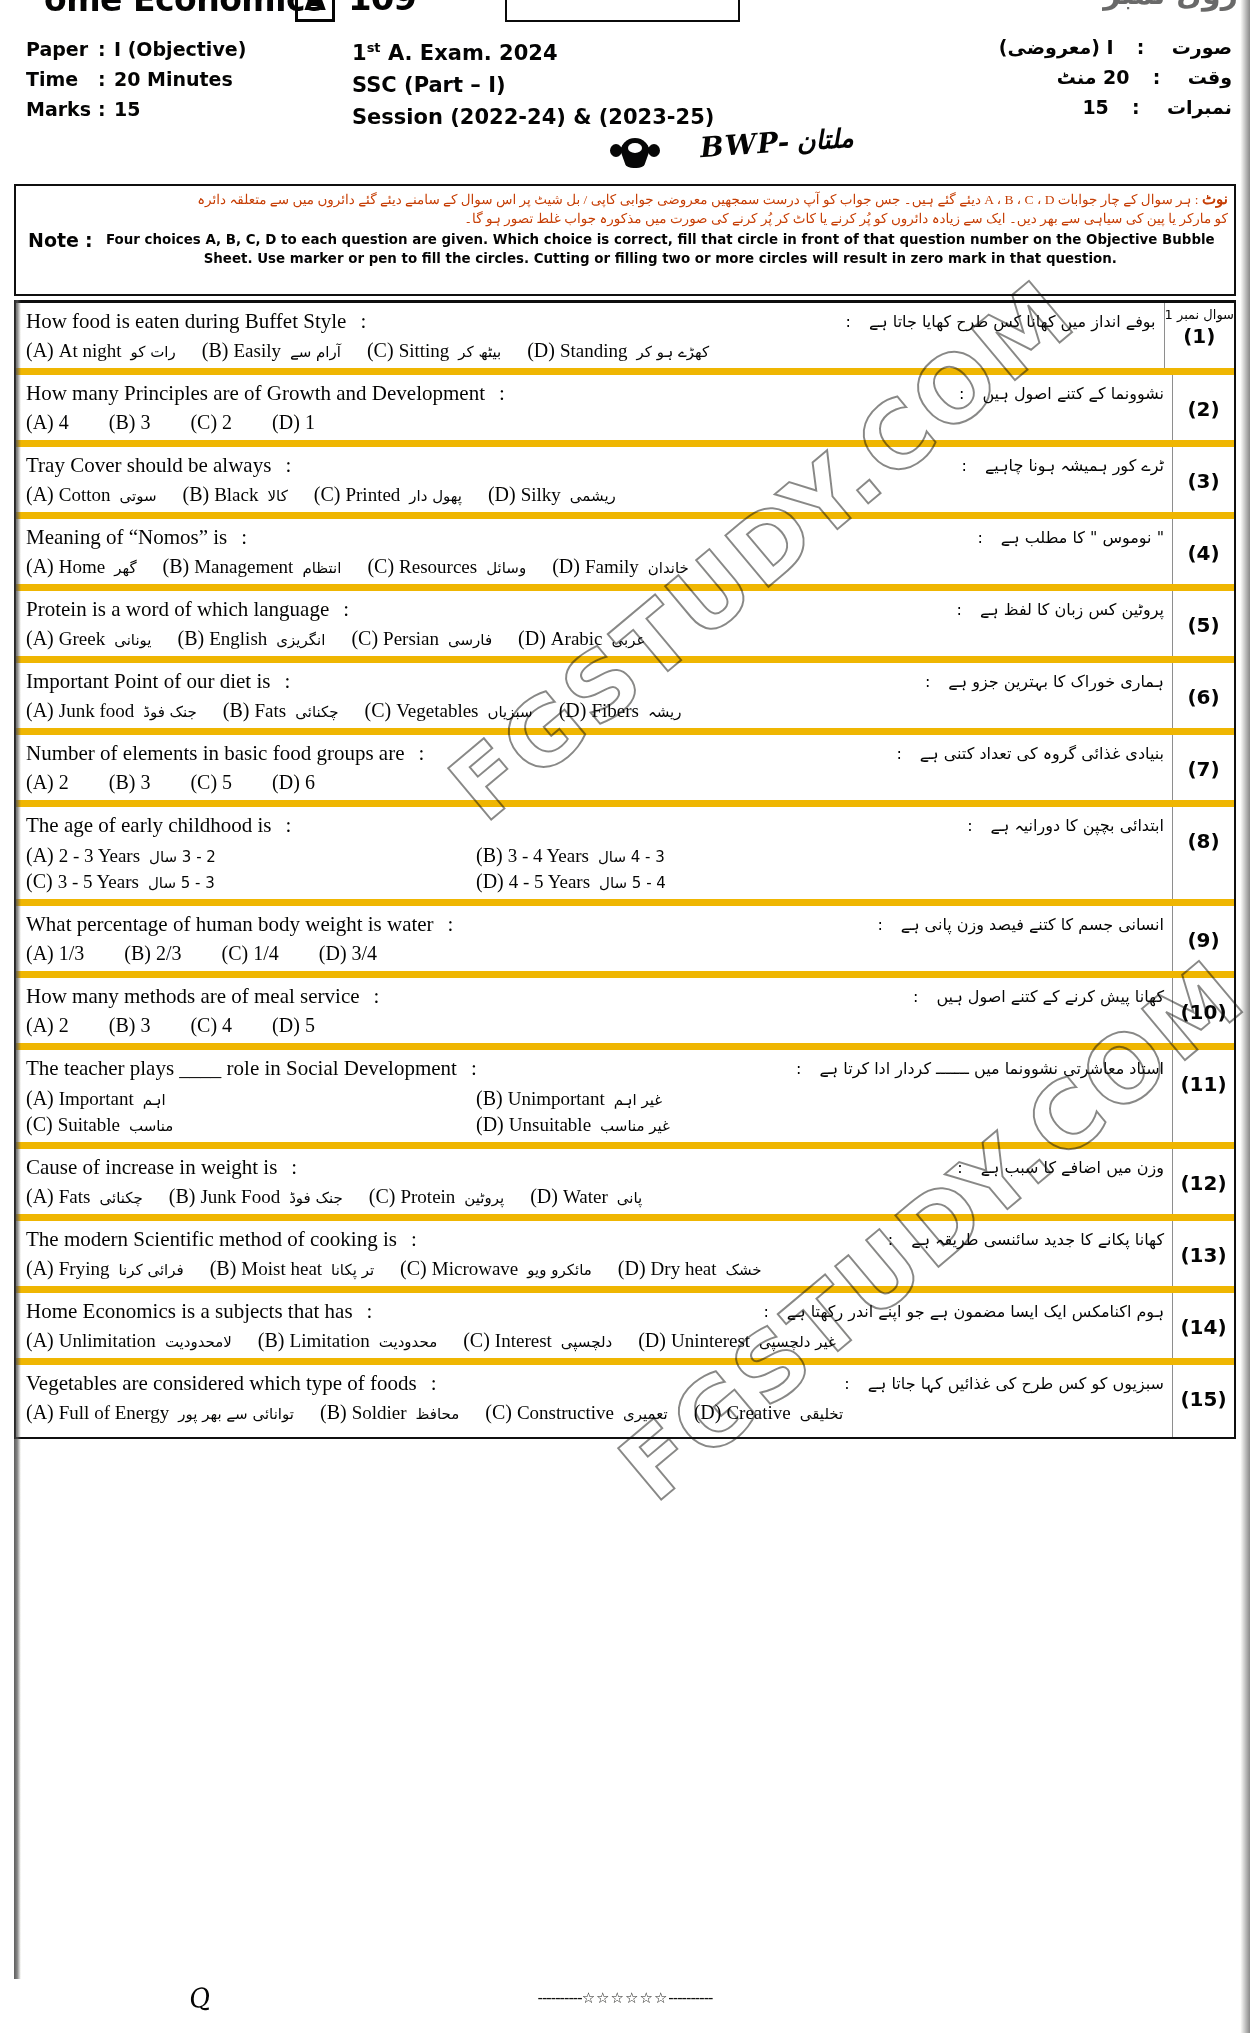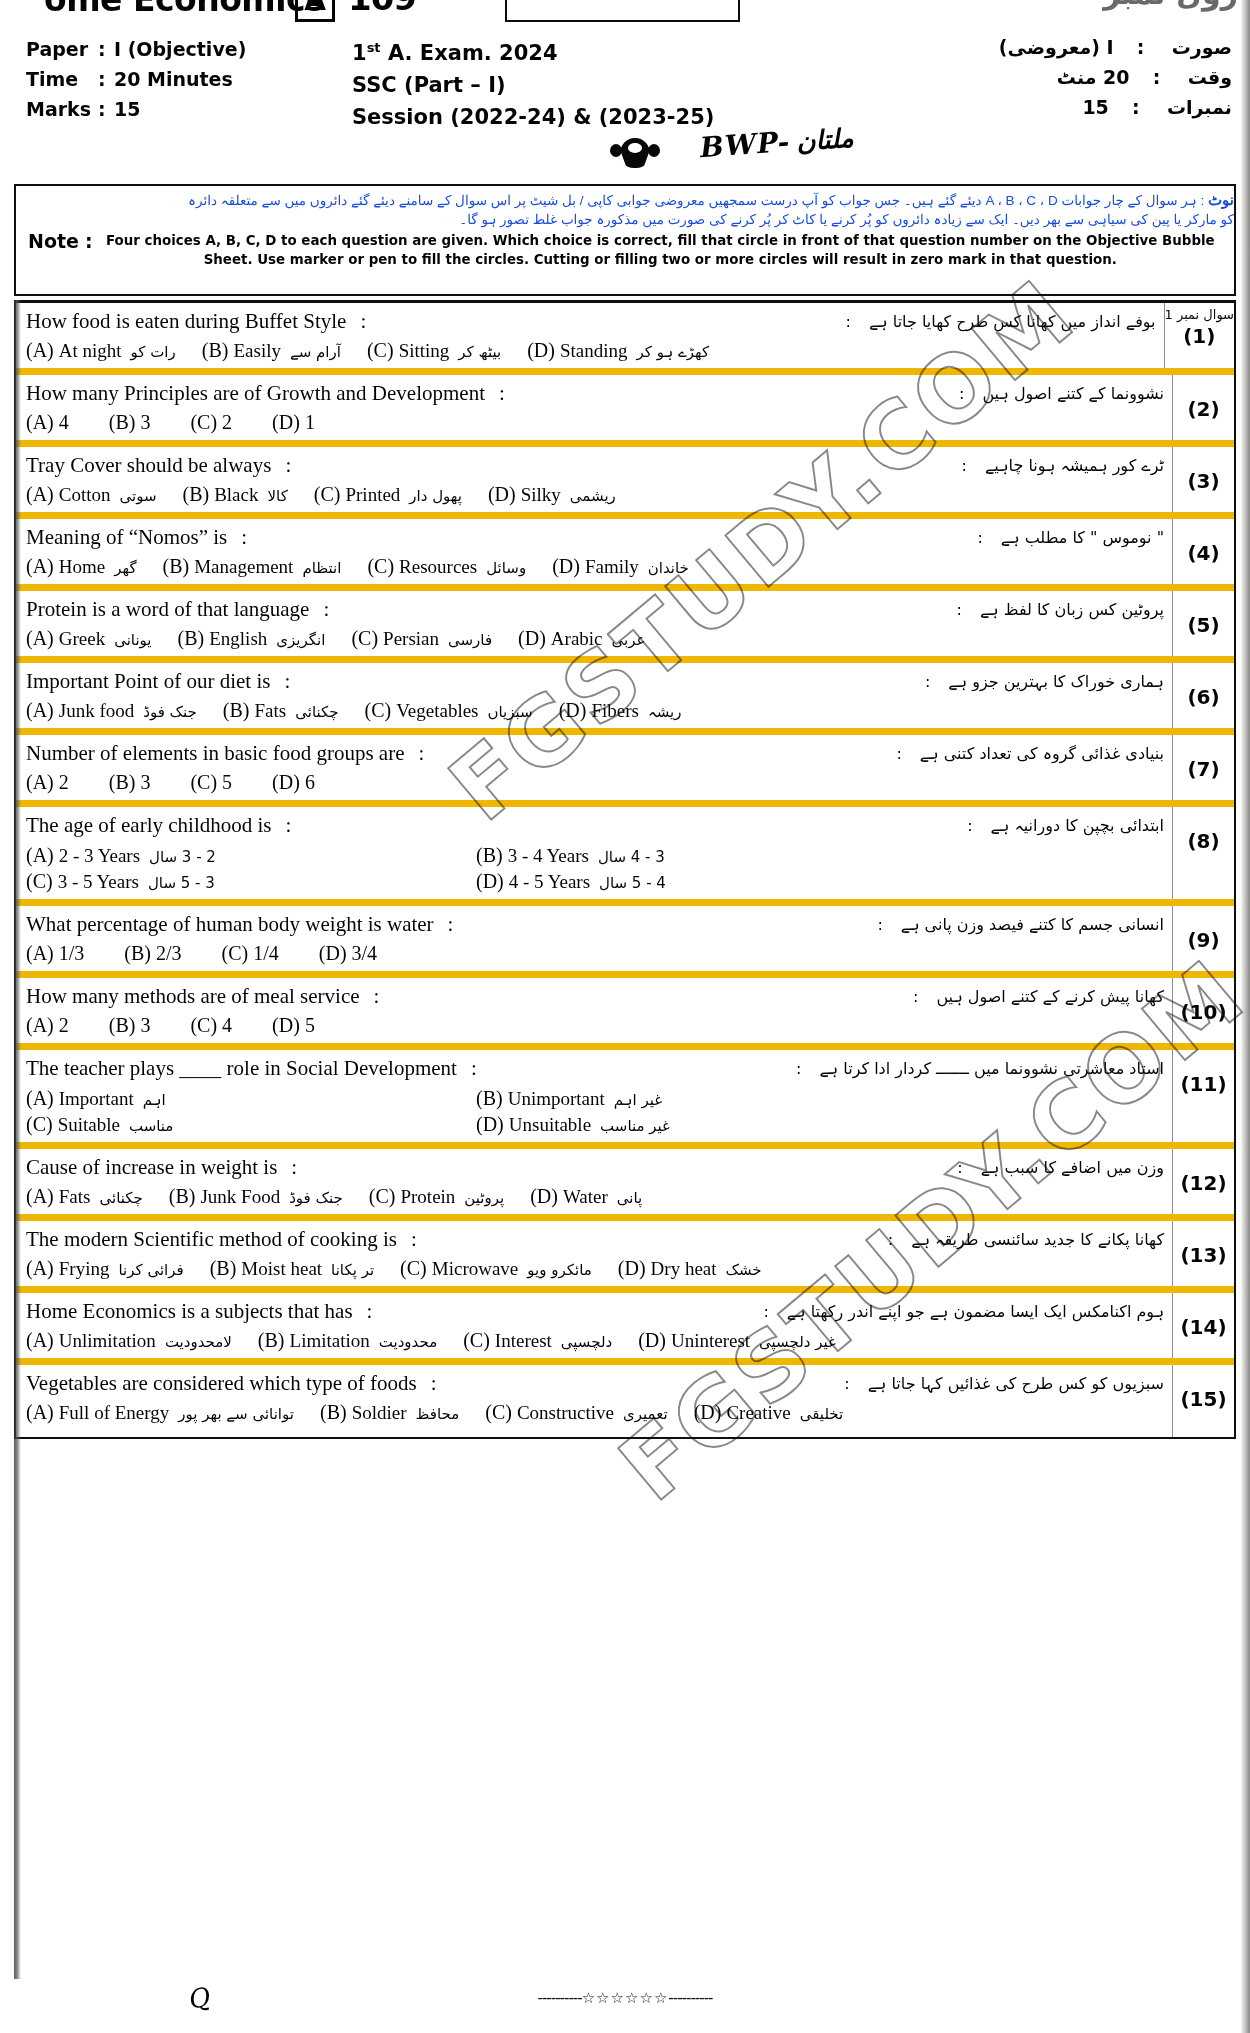--- a/index.html
+++ b/index.html
@@ -195,25 +195,25 @@
     top: 184px;
     width: 1222px;
     height: 112px;
     border: 2px solid #141414;
     background: #fdfdfb;
     overflow: hidden;
   }
   .note-urdu {
     direction: rtl;
     text-align: right;
-    font-family: Liberation Sans, sans-serif;
+    font-family: Liberation Serif, serif;
     font-size: 13.5px;
     line-height: 19px;
-    padding: 4px 0 0 10px;
-    color: #1d4ed8;
+    padding: 4px 6px 0 10px;
+    color: #c2410c;
   }
   .note-urdu .lbl {
     font-weight: bold;
     font-size: 15px;
     letter-spacing: 3px;
   }
   .note-en {
     display: flex;
     padding: 2px 12px 0 12px;
     font-family: "DejaVu Sans", sans-serif;
@@ -628,21 +628,21 @@
               <span class="en">Family</span>
               <span class="ur">خاندان</span>
             </div>
           </div>
         </div>
         <div class="qnum"><span>(4)</span></div>
       </div>
       <div class="qrow">
         <div class="qbody">
           <div class="stem">
-            <div class="stem-en"><span>Protein is a word of that language</span><span class="colon">:</span></div>
+            <div class="stem-en"><span>Protein is a word of which language</span><span class="colon">:</span></div>
             <div class="stem-ur"><span>پروٹین کس زبان کا لفظ ہے</span><span class="colon">:</span></div>
           </div>
           <div class="opts">
             <div class="opt">
               <span class="tag">(A)</span>
               <span class="en">Greek</span>
               <span class="ur">یونانی</span>
             </div>
             <div class="opt" style="margin-left: 26px;">
               <span class="tag">(B)</span>

